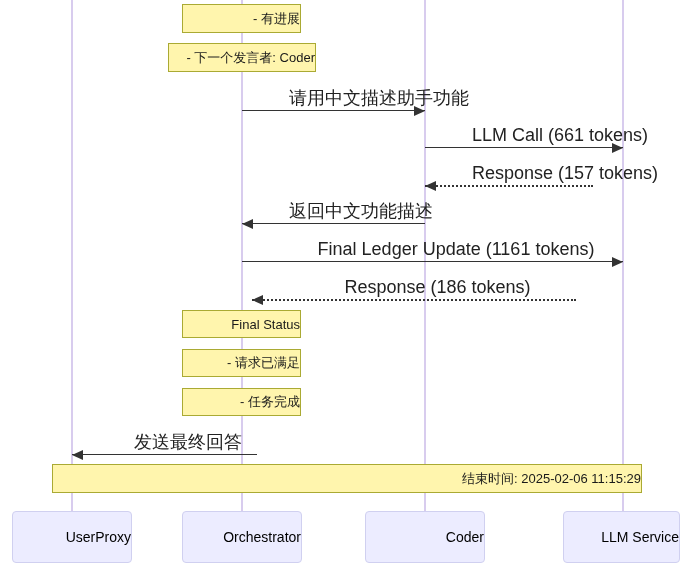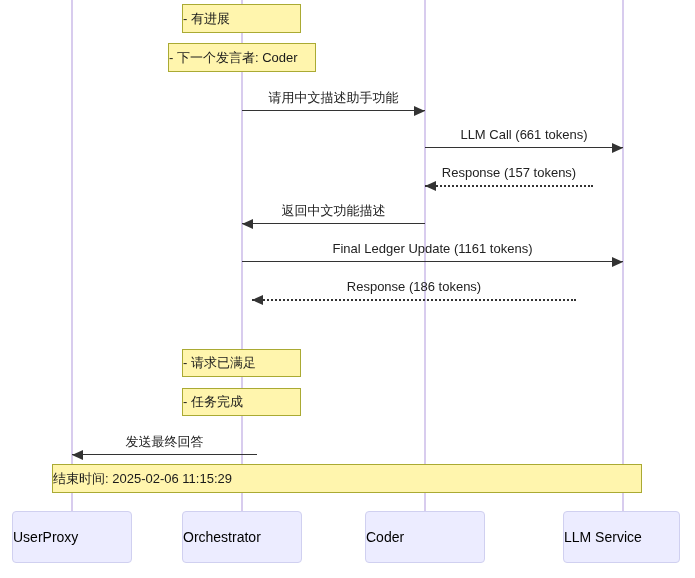--- a/index.html
+++ b/index.html
@@ -21,49 +21,49 @@
     overflow:hidden;
   }
   .lifeline{
     position:absolute;top:0;height:511px;width:2px;
     background:var(--lifeline);
   }
   .note{
     position:absolute;
     background:var(--note-fill);
     border:1px solid var(--note-border);
-    display:flex;align-items:center;justify-content:flex-start;
+    display:flex;align-items:center;justify-content:flex-end;
     font-size:13px;color:var(--text);
     white-space:nowrap;
     box-sizing:border-box;
   }
   .message{position:absolute;height:24px;}
   .msg-label{
-    text-align:center;font-size:13px;color:#222222;
-    line-height:16px;height:16px;margin-bottom:4px;white-space:nowrap;
+    text-align:center;font-size:18px;color:#222222;
+    line-height:16px;height:16px;margin-bottom:4px;white-space:nowrap;padding-left:47px;
   }
   .msg-line{height:0;border-top:1.5px solid var(--arrow);}
   .msg-line.dotted{border-top:2px dotted var(--arrow);}
   .arrowhead{position:absolute;width:0;height:0;top:16px;}
   .arrowhead.right{
     right:0;
     border-top:5px solid transparent;border-bottom:5px solid transparent;
     border-left:11px solid var(--arrow);
   }
   .arrowhead.left{
     left:0;
     border-top:5px solid transparent;border-bottom:5px solid transparent;
     border-right:11px solid var(--arrow);
   }
   .actor{
     position:absolute;top:511px;width:120px;height:52px;
     background:var(--actor-fill);
     border:1px solid var(--actor-border);
     border-radius:4px;
-    display:flex;align-items:center;justify-content:flex-start;
+    display:flex;align-items:center;justify-content:flex-end;
     font-size:14px;color:#000000;
     box-sizing:border-box;
     white-space:nowrap;
   }
 </style>
 </head>
 <body>
 
 <div id="diagram">
 
@@ -113,20 +113,23 @@
     <div class="msg-line solid"></div>
     <div class="arrowhead left"></div>
   </div>
 
   <div class="note" style="left:182px;top:4px;width:119px;height:29px">
     <span>- 有进展</span>
   </div>
   <div class="note" style="left:168px;top:43px;width:148px;height:29px">
     <span>- 下一个发言者: Coder</span>
   </div>
+  <div class="note" style="left:182px;top:310px;width:119px;height:28px">
+    <span>Final Status</span>
+  </div>
   <div class="note" style="left:182px;top:349px;width:119px;height:28px">
     <span>- 请求已满足</span>
   </div>
   <div class="note" style="left:182px;top:388px;width:119px;height:28px">
     <span>- 任务完成</span>
   </div>
   <div class="note" style="left:52px;top:464px;width:590px;height:29px">
     <span>结束时间: 2025-02-06 11:15:29</span>
   </div>
 

